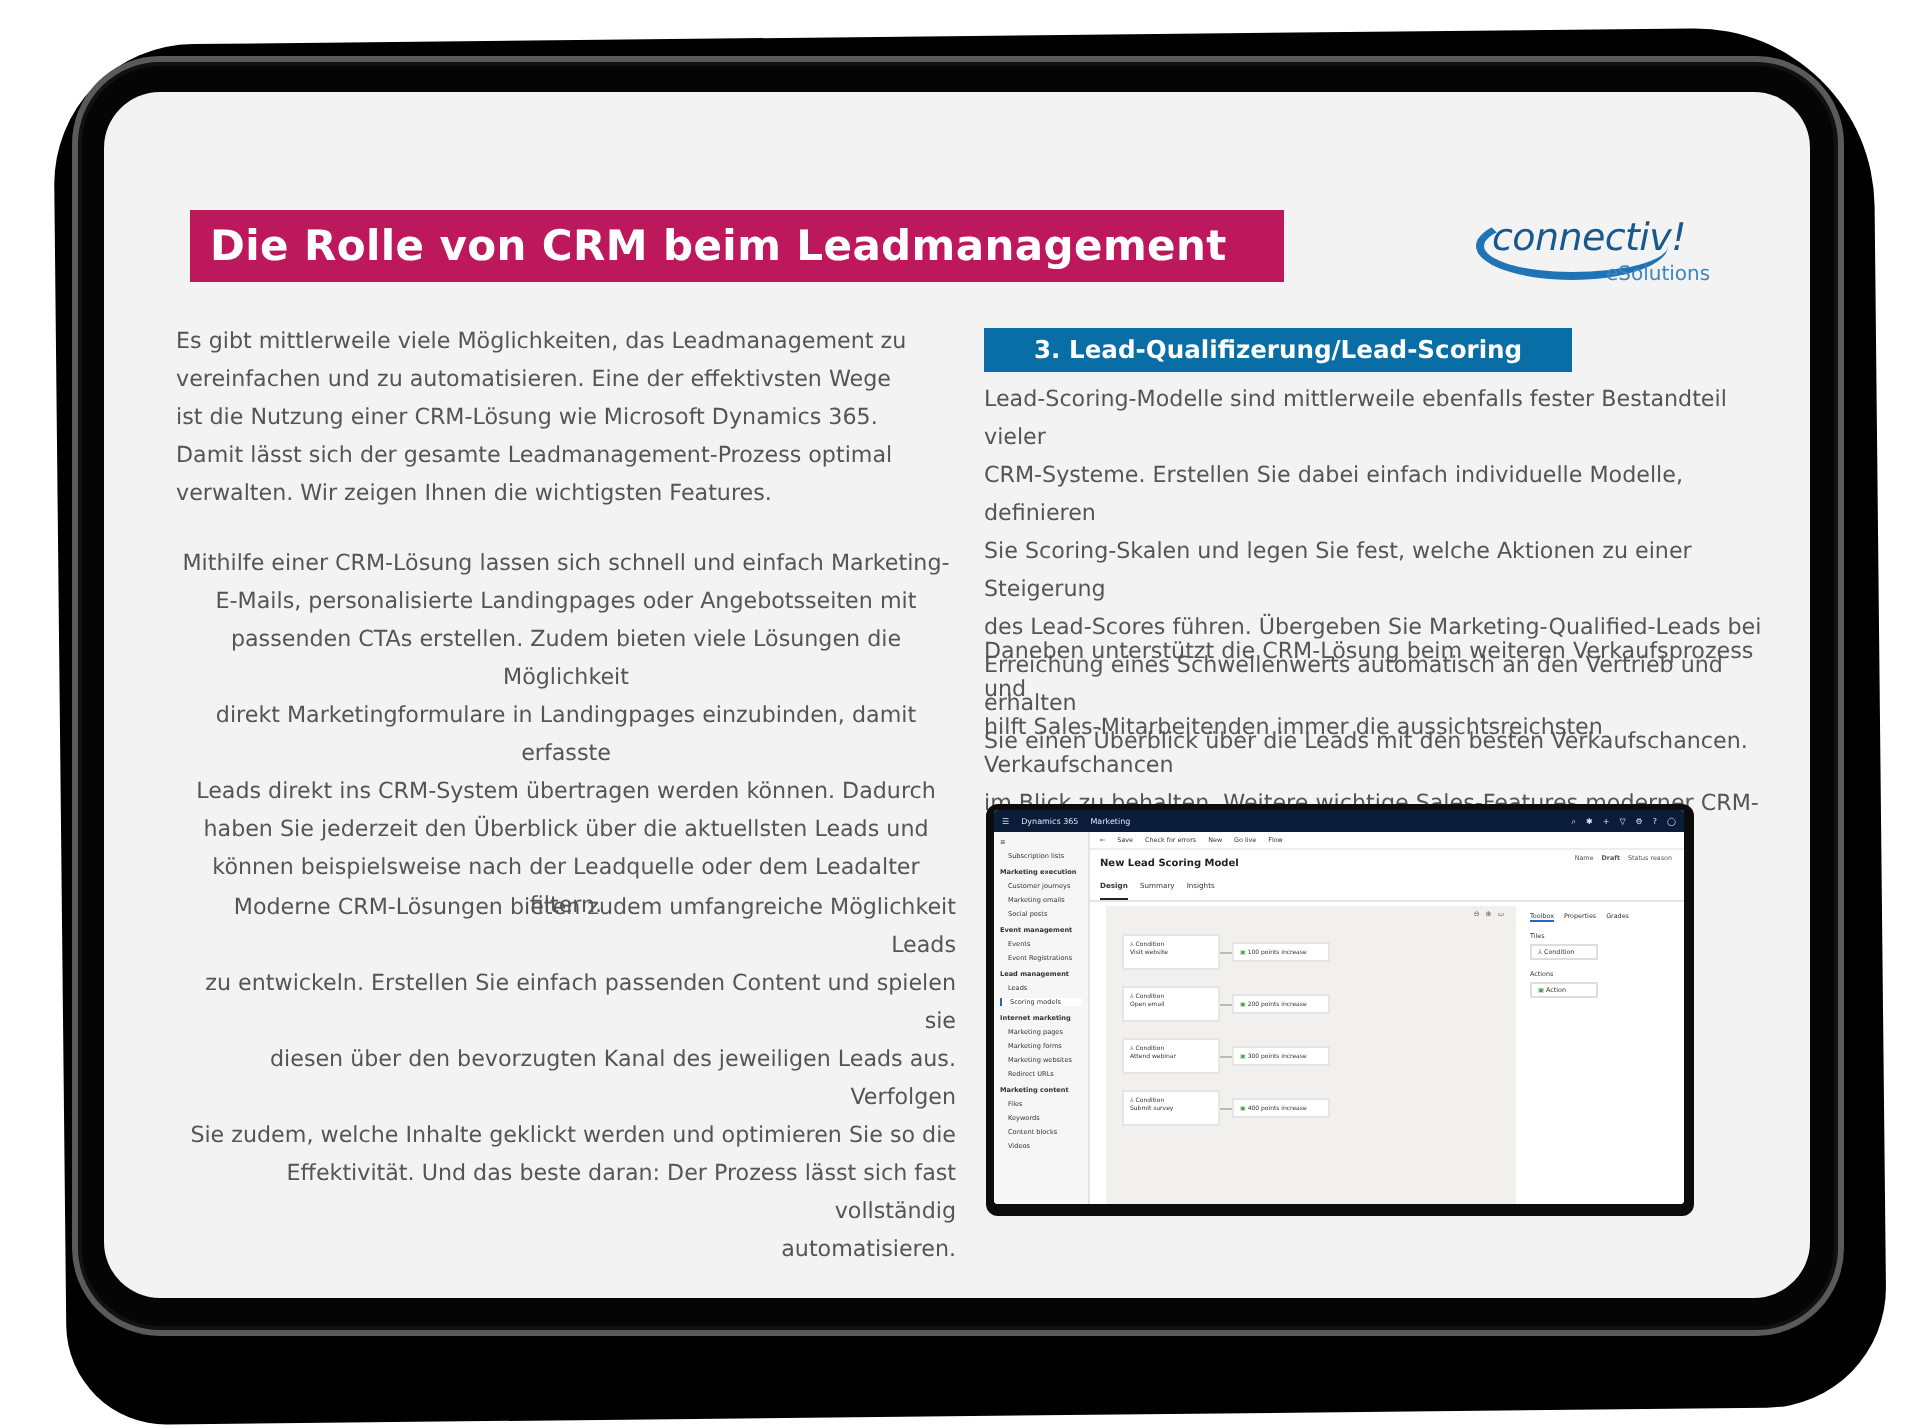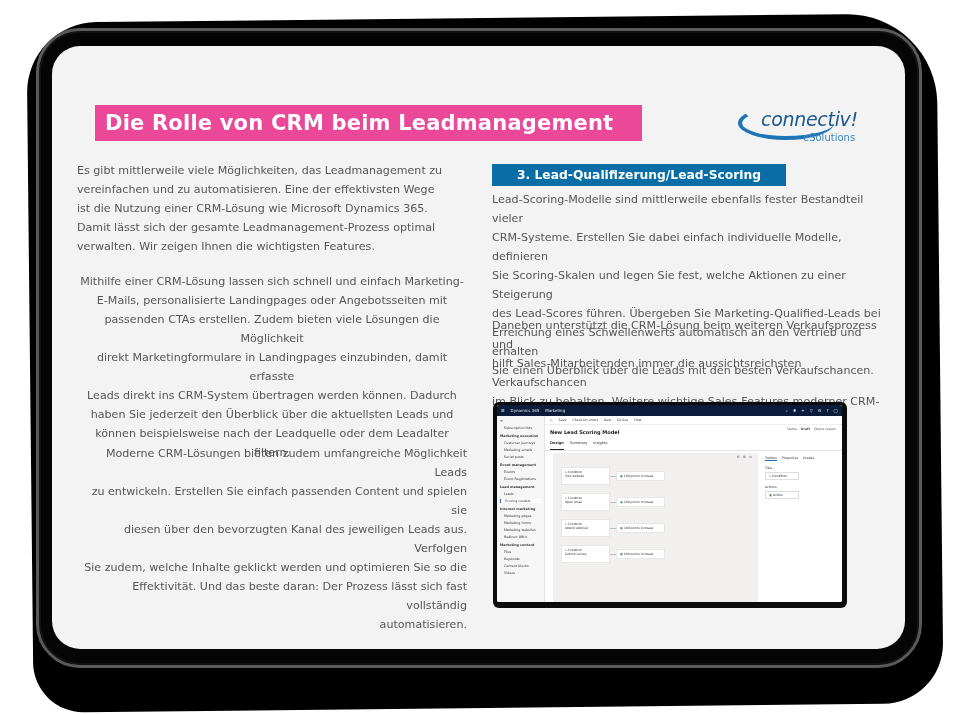--- a/index.html
+++ b/index.html
@@ -17,42 +17,42 @@
     border: 3px solid #5a5a5a;
     box-shadow: inset 0 0 0 2px #111;
   }
   .screen {
     position: absolute; left: 52px; top: 46px; width: 853px; height: 603px;
     background: #f3f3f3; border-radius: 28px; overflow: hidden;
   }
 
   .title-bar {
     position: absolute; left: 43px; top: 59px; width: 547px; height: 36px;
-    background: #ec4899; color: #fff; font-weight: bold;
+    background: #be185d; color: #fff; font-weight: bold;
     font-size: 21px; line-height: 36px; padding-left: 10px; white-space: nowrap;
     letter-spacing: 0.2px;
   }
 
   .logo { position: absolute; left: 682px; top: 58px; width: 115px; height: 40px; }
   .logo .swoosh {
     position: absolute; left: 4px; top: 2px; width: 96px; height: 34px;
     border: 4px solid #1f74b5; border-right: none; border-top-color: transparent;
     border-radius: 50%;
   }
   .logo .brand {
-    position: absolute; left: 27px; top: 4px; font-size: 19px; color: #17588f;
+    position: absolute; left: 12px; top: 4px; font-size: 19px; color: #17588f;
     font-family: "DejaVu Sans", sans-serif; font-style: italic; letter-spacing: -0.3px;
   }
   .logo .sub {
     position: absolute; left: 69px; top: 28px; font-size: 10px; color: #3c86c4;
   }
 
   .col { position: absolute; font-size: 11.1px; color: #555; line-height: 19px; }
   .col p { white-space: pre-line; }
-  .left { left: 25px; width: 390px; }
+  .left { left: 36px; width: 390px; }
   .right { left: 440px; width: 400px; }
 
   .h-badge {
     display: inline-block; background: #0a6ea6; color: #fff; font-weight: bold;
     font-size: 12.3px; height: 22px; line-height: 22px; padding: 0 25px; white-space: nowrap;
   }
   .link { color: #0a6ea6; font-weight: bold; text-decoration: underline; }
 
   
   .dyn {

